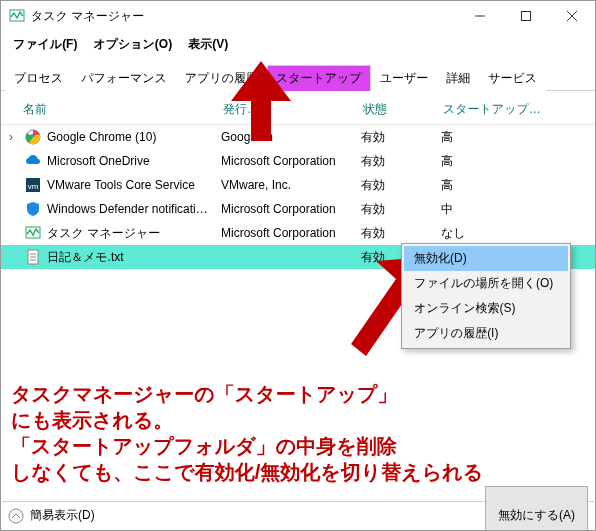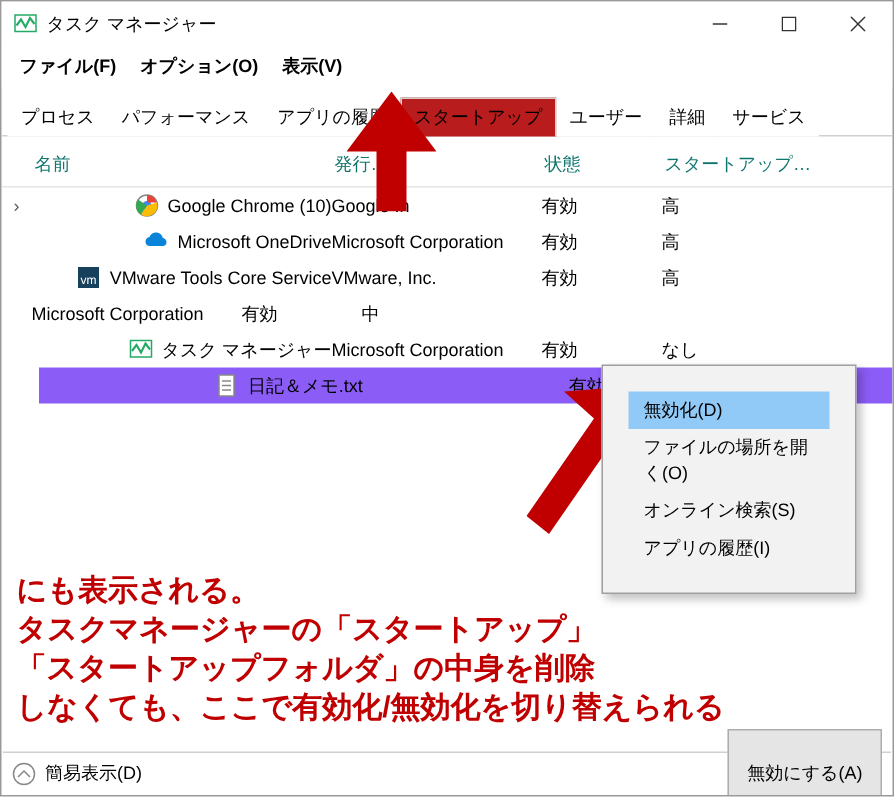--- a/index.html
+++ b/index.html
@@ -49,21 +49,21 @@
   .tab {
     padding: 4px 8px;
     border: 1px solid transparent;
     border-bottom: none;
     position: relative;
     top: 1px;
     background: #fff;
   }
   .tab.active {
     border-color: #d0d0d0;
-    background: #b91c1c;
+    background: #d946ef;
   }
   .headers {
     display: flex;
     border-bottom: 1px solid #e5e5e5;
     padding: 6px 0;
     color: #0f766e;
     margin-top: 4px;
   }
   .col-expand { width: 20px; }
   .col-name   { width: 200px; padding-left: 4px; }
@@ -71,32 +71,32 @@
   .col-status { width: 80px; }
   .col-impact { width: 140px; }
   .headers span { padding-left: 2px; }
   .row {
     display: flex;
     align-items: center;
     height: 24px;
   }
   .row .cell { overflow: hidden; text-overflow: ellipsis; white-space: nowrap; }
   .row-icon { width: 16px; height: 16px; margin-right: 6px; display: inline-flex; flex-shrink: 0; }
-  .name-cell { display: flex; align-items: center; justify-content: flex-end; }
-  .row.selected { background: #8b5cf6; margin-left: 25px; }
+  .name-cell { display: flex; align-items: center; }
+  .row.selected { background: #5eead4; }
   .expand-glyph { width: 20px; text-align: center; color: #555; }
   .context-menu {
     position: absolute;
     left: 400px;
     top: 242px;
     width: 170px;
     background: #f2f2f2;
     border: 1px solid #a0a0a0;
     box-shadow: 3px 3px 6px rgba(0,0,0,0.25);
-    padding: 17px;
+    padding: 2px;
     z-index: 50;
   }
   .ctx-item {
     padding: 4px 10px;
   }
   .ctx-item.highlight {
     background: #91c9f7;
   }
   .statusbar {
     position: absolute;
@@ -244,20 +244,28 @@
           </svg>
         </span>
         <span>VMware Tools Core Service</span>
       </div>
       <div class="cell col-pub">VMware, Inc.</div>
       <div class="cell col-status">有効</div>
       <div class="cell col-impact">高</div>
     </div>
     <div class="row">
       <div class="expand-glyph"></div>
+      <div class="cell col-name name-cell">
+        <span class="row-icon">
+          <svg viewBox="0 0 16 16">
+            <path d="M8 1 L14 3 V8 C14 12 11 14 8 15 C5 14 2 12 2 8 V3 Z" fill="#1e88e5"></path>
+          </svg>
+        </span>
+        <span>Windows Defender notificati…</span>
+      </div>
       <div class="cell col-pub">Microsoft Corporation</div>
       <div class="cell col-status">有効</div>
       <div class="cell col-impact">中</div>
     </div>
     <div class="row">
       <div class="expand-glyph"></div>
       <div class="cell col-name name-cell">
         <span class="row-icon">
           <svg viewBox="0 0 16 16">
             <rect x="1" y="2" width="14" height="11" fill="#fff" stroke="#2a6"></rect>
@@ -301,22 +309,22 @@
       <polygon points="30,0 60,40 40,40 40,80 20,80 20,40 0,40" fill="#c00000"></polygon>
     </svg>
 </div>
 <div class="arrow-mid">
   <svg width="90" height="110">
       <polygon points="90,0 90,55 60,35 15,100 0,88 45,23 25,5" fill="#c00000"></polygon>
     </svg>
 </div>
 
 <div class="annotation">
+  <div>タスクマネージャーの「スタートアップ」</div>
   <div>にも表示される。</div>
-  <div>タスクマネージャーの「スタートアップ」</div>
   <div>「スタートアップフォルダ」の中身を削除</div>
   <div>しなくても、ここで有効化/無効化を切り替えられる</div>
 </div>
 
 <div class="statusbar">
   <div class="fewer">
     <svg width="16" height="16">
         <circle cx="8" cy="8" r="7" fill="none" stroke="#888"></circle>
         <polyline points="4,10 8,6 12,10" fill="none" stroke="#888"></polyline>
       </svg>

